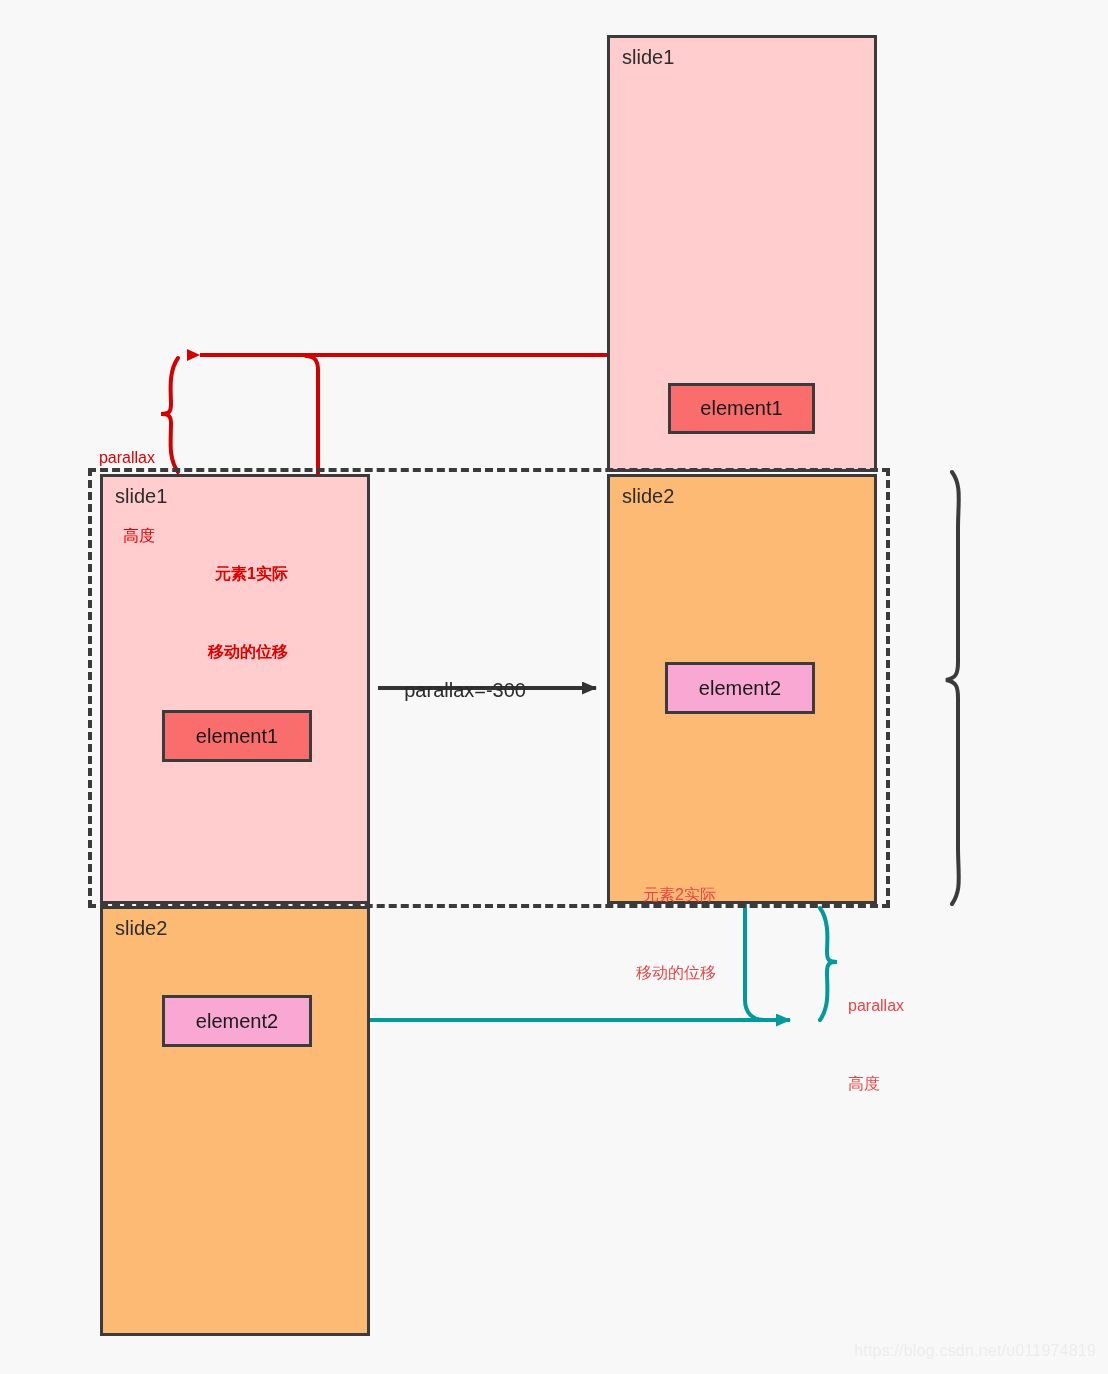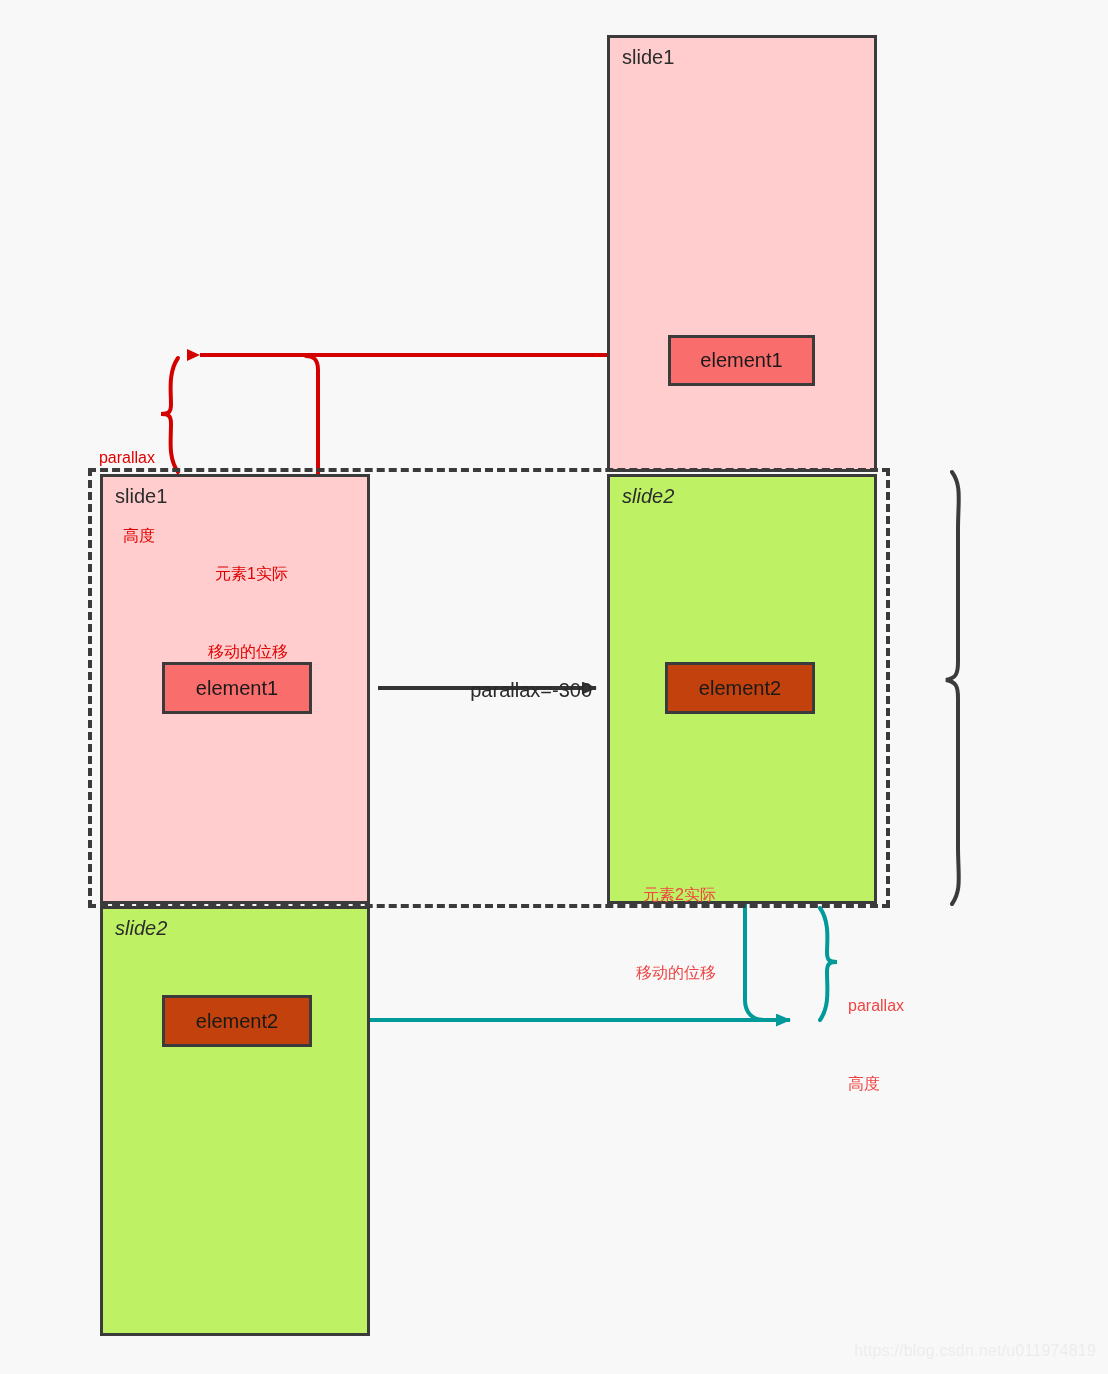--- a/index.html
+++ b/index.html
@@ -28,41 +28,41 @@
     height: 1374px;
     pointer-events: none;
   }
   
   .slide-box {
     position: absolute;
     border: 3px solid #3b3b3b;
     box-sizing: border-box;
   }
   .slide-pink { background: #ffcdcd; }
-  .slide-cyan { background: #bef264; font-style: italic; }
+  .slide-cyan { background: #fdba74; }
   .slide-label {
     position: absolute;
     left: 12px;
     top: 8px;
     font-size: 20px;
     color: #2c2c2c;
     white-space: nowrap;
   }
   .element-box {
     position: absolute;
     border: 3px solid #3b3b3b;
     box-sizing: border-box;
     display: flex;
     align-items: center;
     justify-content: center;
     font-size: 20px;
     color: #1a1a1a;
   }
-  .el-red  { background: #fa6d6d; }
-  .el-cyan { background: #c2410c; }
+  .el-red  { background: #fa6d6d; margin-top: 48px; }
+  .el-cyan { background: #f9a8d4; }
 
   
   .viewport-dashed {
     position: absolute;
     border: 4px dashed #3b3b3b;
     box-sizing: border-box;
     background: transparent;
   }
 
   
@@ -75,21 +75,21 @@
   .anno-red  { color: #e00000; }
   .anno-cyan { color: #ef4444; }
   .anno-dark { color: #333333; }
   .anno-right  { text-align: right; }
 
   .mid-label {
     position: absolute;
     font-size: 20px;
     color: #2b2b2b;
     white-space: pre;
-    text-align: right;
+    text-align: left;
   }
 
   .watermark {
     position: absolute;
     right: 12px;
     bottom: 14px;
     font-size: 16px;
     color: #ececec;
     white-space: nowrap;
     letter-spacing: 0.2px;
@@ -208,21 +208,21 @@
     <span>element2</span>
   </div>
 
   <div class="viewport-dashed" style="left:88px; top:468px; width:802px; height:440px;"></div>
 
   <div class="anno anno-red anno-right" style="left:10px; top:393px; width:145px;">
     <div>parallax</div>
     <div>高度</div>
   </div>
 
-  <div class="anno anno-red anno-right" style="left:130px; top:509px; width:158px;">
+  <div class="anno anno-red anno-right" style="left:130px; top:509px; width:158px;font-weight:bold;">
     <div>元素1实际</div>
     <div>移动的位移</div>
   </div>
 
   <div class="mid-label" style="left:382px; top:656px; width:210px;">
     <span>parallax=-300</span>
   </div>
 
   <div class="anno anno-cyan anno-right" style="left:558px; top:830px; width:158px;">
     <div>元素2实际</div>

